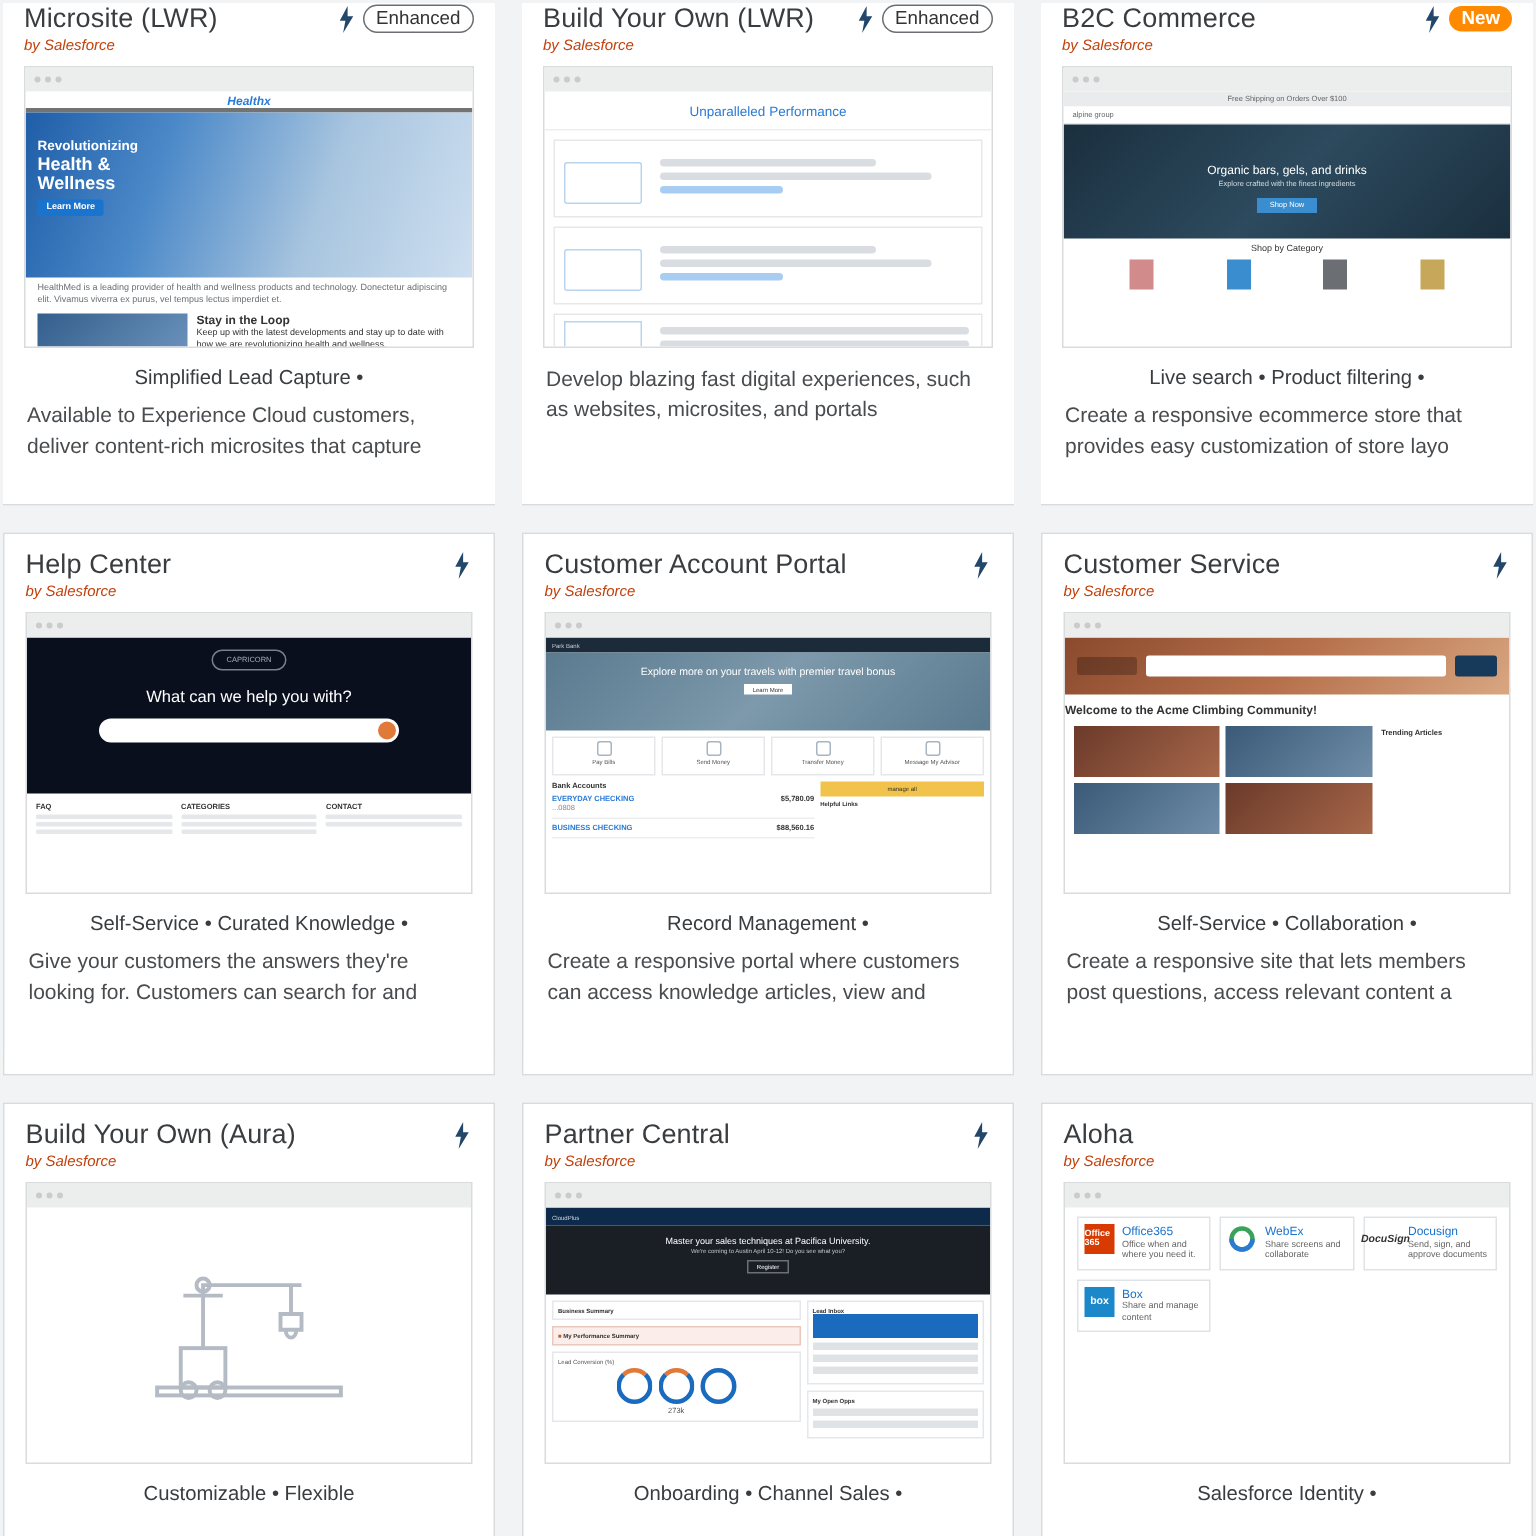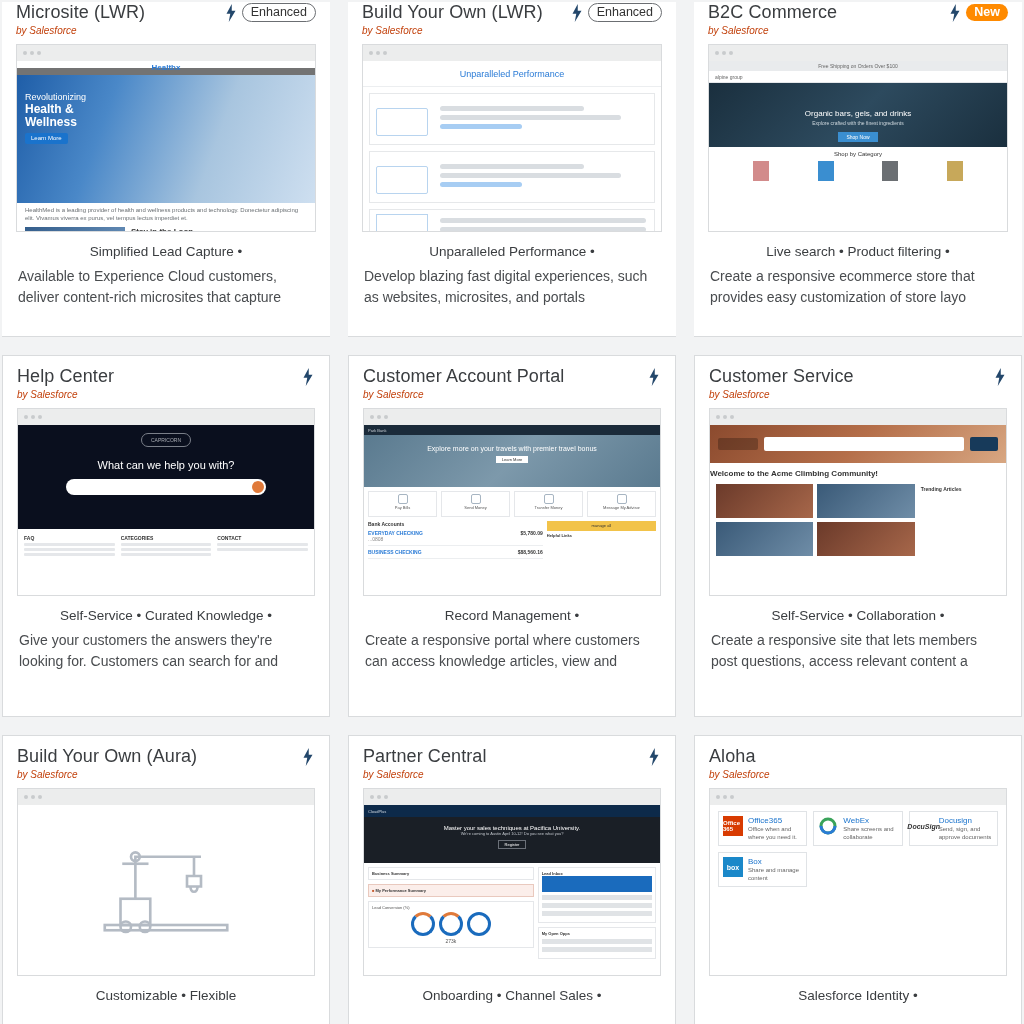--- a/index.html
+++ b/index.html
@@ -121,22 +121,22 @@
   }
   .fade {
     position: absolute;
     left: 0; right: 0; bottom: 0; height: 26px;
     background: linear-gradient(to bottom, rgba(255,255,255,0), #fff 80%);
     pointer-events: none;
   }
 
   
   .hero-healthx { position:relative; height:100%; }
-  .hero-healthx .topbar{height:14px;background:#fff;border-bottom:7px solid #737373;text-align:center;color:#2a7bd6;font-size:8px;font-weight:700;line-height:14px;}
-  .hero-healthx .banner{position:relative;height:128px;background:linear-gradient(110deg,#1f5ea8 0%,#4a88c8 30%,#a8c5df 65%,#cedff0 100%);}
+  .hero-healthx .topbar{height:14px;background:#fff;border-bottom:3px solid #737373;text-align:center;color:#2a7bd6;font-size:8px;font-weight:700;line-height:14px;font-style:italic;}
+  .hero-healthx .banner{position:relative;height:110px;background:linear-gradient(110deg,#1f5ea8 0%,#4a88c8 30%,#a8c5df 65%,#cedff0 100%);font-weight:bold;}
   .hero-healthx .banner .txt{position:absolute;left:8px;top:18px;color:#fff;font-size:9px;line-height:1.1;}
   .hero-healthx .banner .txt b{font-size:12px;}
   .hero-healthx .banner .btn{display:inline-block;margin-top:4px;background:#1a73cc;color:#fff;font-size:6px;padding:2px 6px;border-radius:2px;}
   .hero-healthx .lower{padding:4px 8px;font-size:6px;color:#6b7074;line-height:1.3;}
   .hero-healthx .loop{display:flex;margin-top:4px;}
   .hero-healthx .loop .img{width:100px;height:34px;background:linear-gradient(135deg,#345e8c,#6d95be);}
   .hero-healthx .loop .tx{flex:1;padding-left:6px;font-size:6px;color:#333;}
   .hero-healthx .loop .tx b{font-size:8px;color:#333;}
 
   .perf .hdr{height:26px;text-align:center;color:#2a7bd6;font-size:9px;line-height:26px;border-bottom:1px solid #eceef0;}
@@ -147,21 +147,21 @@
   .perf .block .lines div:nth-child(1){width:70%;}
   .perf .block .lines div:nth-child(2){width:88%;}
   .perf .block .lines div:nth-child(3){width:40%;background:#a7cdf3;}
   .perf .block2{margin:2px 6px 0;border:1px solid #e6e8ea;height:36px;position:relative;}
   .perf .block2 .ico{position:absolute;left:6px;top:4px;width:52px;height:26px;border:1px solid #b8d4ef;}
   .perf .block2 .lines{position:absolute;left:70px;right:8px;top:4px;}
   .perf .block2 .lines div{height:5px;background:#d9dde1;border-radius:3px;margin:4px 0;}
 
   .b2c .topbar{height:10px;background:#e9ebed;text-align:center;font-size:5px;color:#666;line-height:10px;}
   .b2c .nav{height:12px;background:#fff;border-bottom:1px solid #e5e7ea;display:flex;align-items:center;padding:0 6px;gap:8px;font-size:5px;color:#666;}
-  .b2c .hero{height:64px;background:linear-gradient(135deg,#1a2f3e,#2d4a5e,#1a2f3e);color:#fff;text-align:center;padding-top:26px;font-size:8px;}
+  .b2c .hero{height:76px;background:linear-gradient(135deg,#1a2f3e,#2d4a5e,#1a2f3e);color:#fff;text-align:center;padding-top:26px;font-size:8px;}
   .b2c .hero .sub{font-size:5px;color:#cfd8de;margin-top:2px;}
   .b2c .hero .btn{display:inline-block;margin-top:6px;background:#3a8ed0;font-size:5px;padding:2px 8px;}
   .b2c .shop{text-align:center;font-size:6px;color:#333;margin:4px 0;}
   .b2c .prods{display:flex;justify-content:space-around;padding:0 20px;}
   .b2c .prods div{width:16px;height:20px;background:#d28b8b;}
   .b2c .prods div:nth-child(2){background:#3a8ed0;}
   .b2c .prods div:nth-child(3){background:#6b6f73;}
   .b2c .prods div:nth-child(4){background:#c7a85a;}
 
   .help .hero{height:104px;background:#0a0f1e;color:#fff;text-align:center;padding-top:8px;position:relative;}
@@ -318,21 +318,20 @@
           </div>
         <div class="block2">
             <div class="ico"></div>
             <div class="lines">
               <div></div>
               <div></div>
             </div>
           </div>
       </div>
     </div>
-    <div class="feat">Unparalleled Performance •</div>
     <div class="desc">Develop blazing fast digital experiences, such as websites, microsites, and portals</div>
     <div class="fade"></div>
   </div>
 
   <div class="card">
     <div class="header">
       <div class="title">B2C Commerce</div>
       <div class="header-right">
         <span class="bolt">
             <svg viewBox="0 0 16 24">

